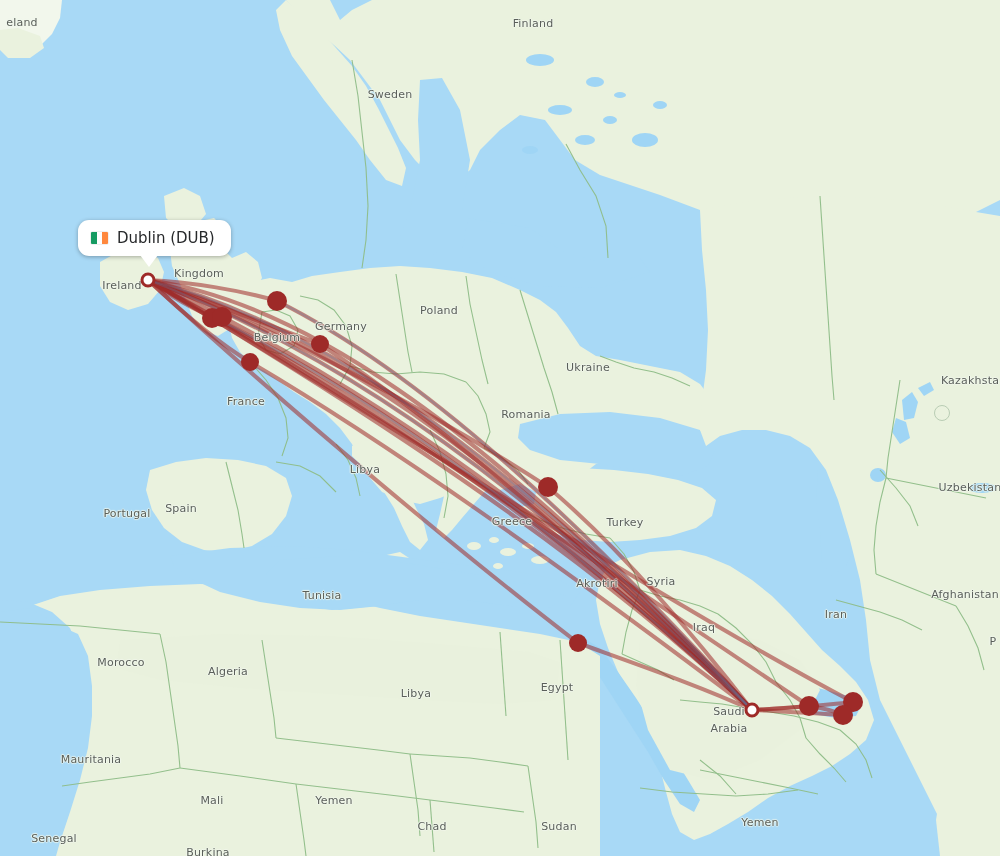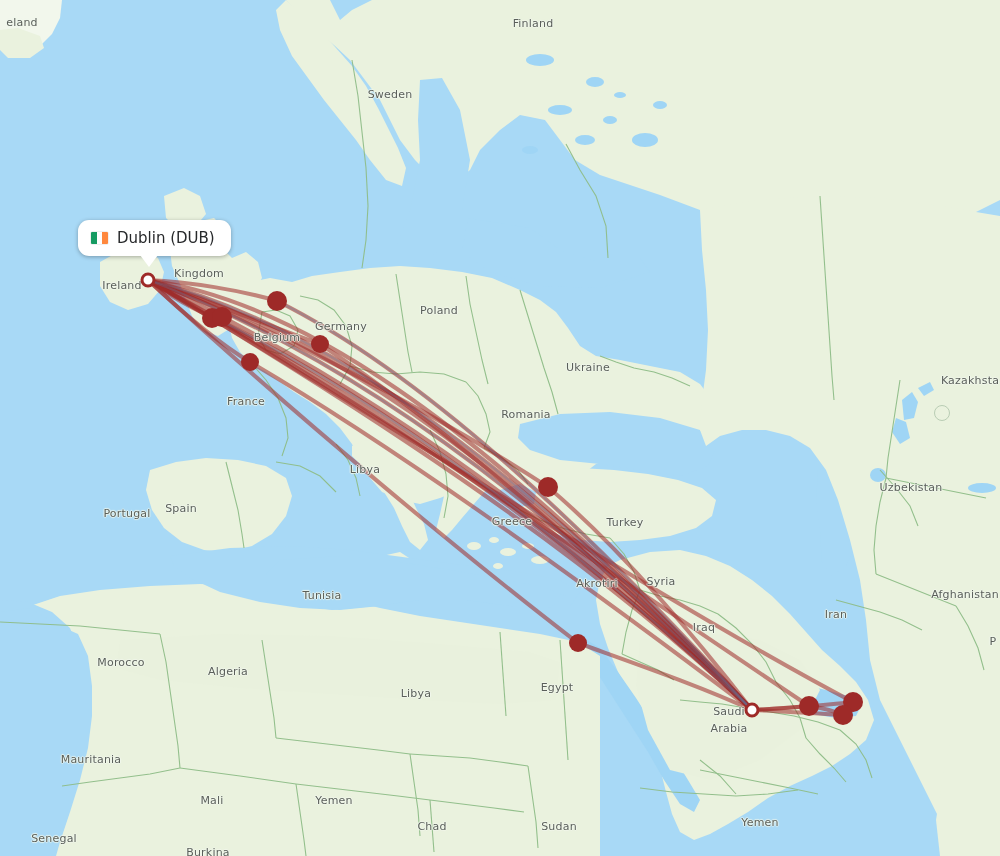--- a/index.html
+++ b/index.html
@@ -354,21 +354,21 @@
       <div class="country-label" style="left: 574px; top: 367px; padding-left: 28px;">Ukraine</div>
       <div class="country-label" style="left: 526px; top: 414px;">Romania</div>
       <div class="country-label" style="left: 365px; top: 469px;">Libya</div>
       <div class="country-label" style="left: 471px; top: 521px; margin-left: 41px;">Greece</div>
       <div class="country-label" style="left: 625px; top: 522px;">Turkey</div>
       <div class="country-label" style="left: 597px; top: 583px;">Akrotiri</div>
       <div class="country-label" style="left: 661px; top: 581px;">Syria</div>
       <div class="country-label" style="left: 704px; top: 603px; margin-top: 24px;">Iraq</div>
       <div class="country-label" style="left: 836px; top: 614px;">Iran</div>
       <div class="country-label" style="left: 970px; top: 380px;">Kazakhsta</div>
-      <div class="country-label" style="left: 911px; top: 487px;">Uzbekistan</div>
+      <div class="country-label" style="left: 970px; top: 487px;">Uzbekistan</div>
       <div class="country-label" style="left: 965px; top: 594px;">Afghanistan</div>
       <div class="country-label" style="left: 993px; top: 641px;">P</div>
       <div class="country-label" style="left: 127px; top: 513px;">Portugal</div>
       <div class="country-label" style="left: 181px; top: 508px;">Spain</div>
       <div class="country-label" style="left: 121px; top: 662px;">Morocco</div>
       <div class="country-label" style="left: 228px; top: 671px;">Algeria</div>
       <div class="country-label" style="left: 322px; top: 595px;">Tunisia</div>
       <div class="country-label" style="left: 416px; top: 693px;">Libya</div>
       <div class="country-label" style="left: 557px; top: 687px;">Egypt</div>
       <div class="country-label two-line" style="left: 729px; top: 720px;">Saudi

